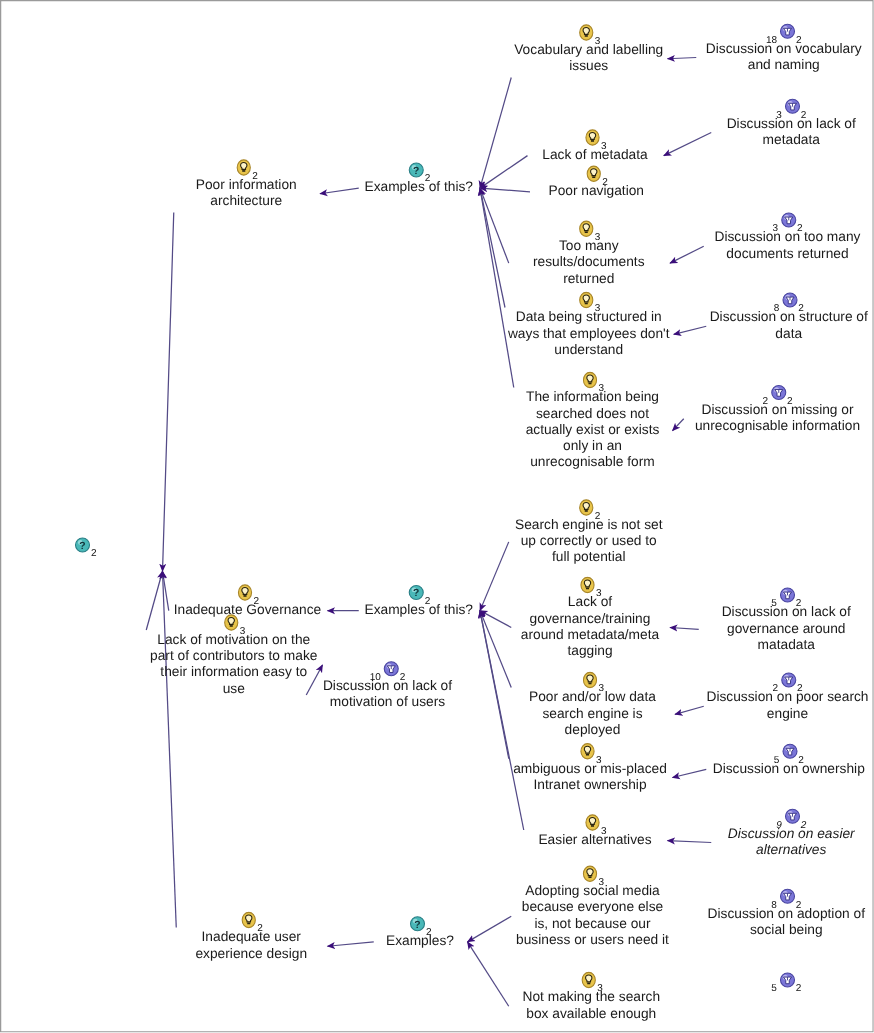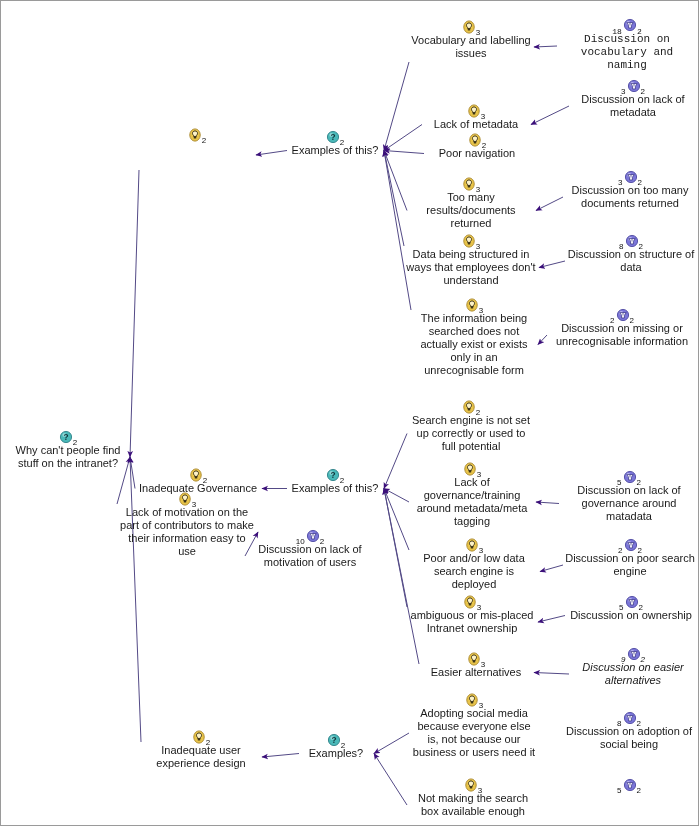--- a/index.html
+++ b/index.html
@@ -119,46 +119,46 @@
       </g>
   </svg>
 
   <div id="node-layer">
       <div class="node" style="left: 8px; top: 428px; width: 118px;">
         <div class="node-icon-row"><span class="icon-wrap"><svg class="icon" viewBox="0 0 16 16">
               <circle cx="8" cy="8" r="6.4" fill="#49b8b8" stroke="#2a7f86" stroke-width="1"></circle>
               <circle cx="6" cy="5.6" r="2.2" fill="#a9e3e3" opacity="0.75"></circle>
               <text x="8" y="11.6" font-family="Liberation Sans, sans-serif" font-size="9.5" font-weight="bold" fill="#12343a" text-anchor="middle">?</text>
             </svg><span class="badge">2</span></span></div>
-        <span class="node-label">Why can't people find stuff on the intranet?</span>
       </div>
       <div class="node" style="left: 140px; top: 126px; width: 112px;">
         <div class="node-icon-row"><span class="icon-wrap"><svg class="icon" viewBox="0 0 16 16">
               <ellipse cx="8" cy="8" rx="6" ry="7" fill="#e8c44a" stroke="#a8862a" stroke-width="1"></ellipse>
               <path d="M8 3.4c-1.7 0-2.9 1.2-2.9 2.7 0 1.2 .8 1.9 1.3 2.5v1.1h3.2V8.6c.5-.6 1.3-1.3 1.3-2.5 0-1.5-1.2-2.7-2.9-2.7z" fill="#fdf3c8" stroke="#2a2410" stroke-width="1"></path>
               <rect x="6.6" y="10.4" width="2.8" height="1.5" fill="#2a2410"></rect>
             </svg><span class="badge">2</span></span></div>
+        <span class="node-label">Poor information architecture</span>
       </div>
       <div class="node" style="left: 288px; top: 128px; width: 92px;">
         <div class="node-icon-row"><span class="icon-wrap"><svg class="icon" viewBox="0 0 16 16">
               <circle cx="8" cy="8" r="6.4" fill="#49b8b8" stroke="#2a7f86" stroke-width="1"></circle>
               <circle cx="6" cy="5.6" r="2.2" fill="#a9e3e3" opacity="0.75"></circle>
               <text x="8" y="11.6" font-family="Liberation Sans, sans-serif" font-size="9.5" font-weight="bold" fill="#12343a" text-anchor="middle">?</text>
             </svg><span class="badge">2</span></span></div>
         <span class="node-label">Examples of this?</span>
       </div>
       <div class="node" style="left: 410px; top: 18px; width: 120px;">
         <div class="node-icon-row"><span class="icon-wrap"><svg class="icon" viewBox="0 0 16 16">
               <ellipse cx="8" cy="8" rx="6" ry="7" fill="#e8c44a" stroke="#a8862a" stroke-width="1"></ellipse>
               <path d="M8 3.4c-1.7 0-2.9 1.2-2.9 2.7 0 1.2 .8 1.9 1.3 2.5v1.1h3.2V8.6c.5-.6 1.3-1.3 1.3-2.5 0-1.5-1.2-2.7-2.9-2.7z" fill="#fdf3c8" stroke="#2a2410" stroke-width="1"></path>
               <rect x="6.6" y="10.4" width="2.8" height="1.5" fill="#2a2410"></rect>
             </svg><span class="badge">3</span></span></div>
         <span class="node-label">Vocabulary and labelling issues</span>
       </div>
-      <div class="node" style="left: 558px; top: 17px; width: 136px; font-family: Liberation Mono, monospace;">
+      <div class="node" style="left: 558px; top: 17px; width: 136px;">
         <div class="node-icon-row"><span class="icon-wrap"><span class="badge-left">18</span><svg class="icon" viewBox="0 0 16 16">
               <circle cx="8" cy="8" r="6.4" fill="#7b76d8" stroke="#4a46a0" stroke-width="1"></circle>
               <circle cx="6" cy="5.6" r="2.3" fill="#c9c6f2" opacity="0.8"></circle>
               <path d="M4.3 5.3 L11.7 5.3 L9.6 8.3 L9.6 11.4 L6.4 11.4 L6.4 8.3 Z" fill="#ffffff" stroke="#3b3788" stroke-width="0.9" stroke-linejoin="round"></path>
               <path d="M8 5.3 L8 8.3" stroke="#3b3788" stroke-width="0.8"></path>
             </svg><span class="badge">2</span></span></div>
         <span class="node-label">Discussion on vocabulary and naming</span>
       </div>
       <div class="node" style="left: 423px; top: 102px; width: 104px;">
         <div class="node-icon-row"><span class="icon-wrap"><svg class="icon" viewBox="0 0 16 16">

